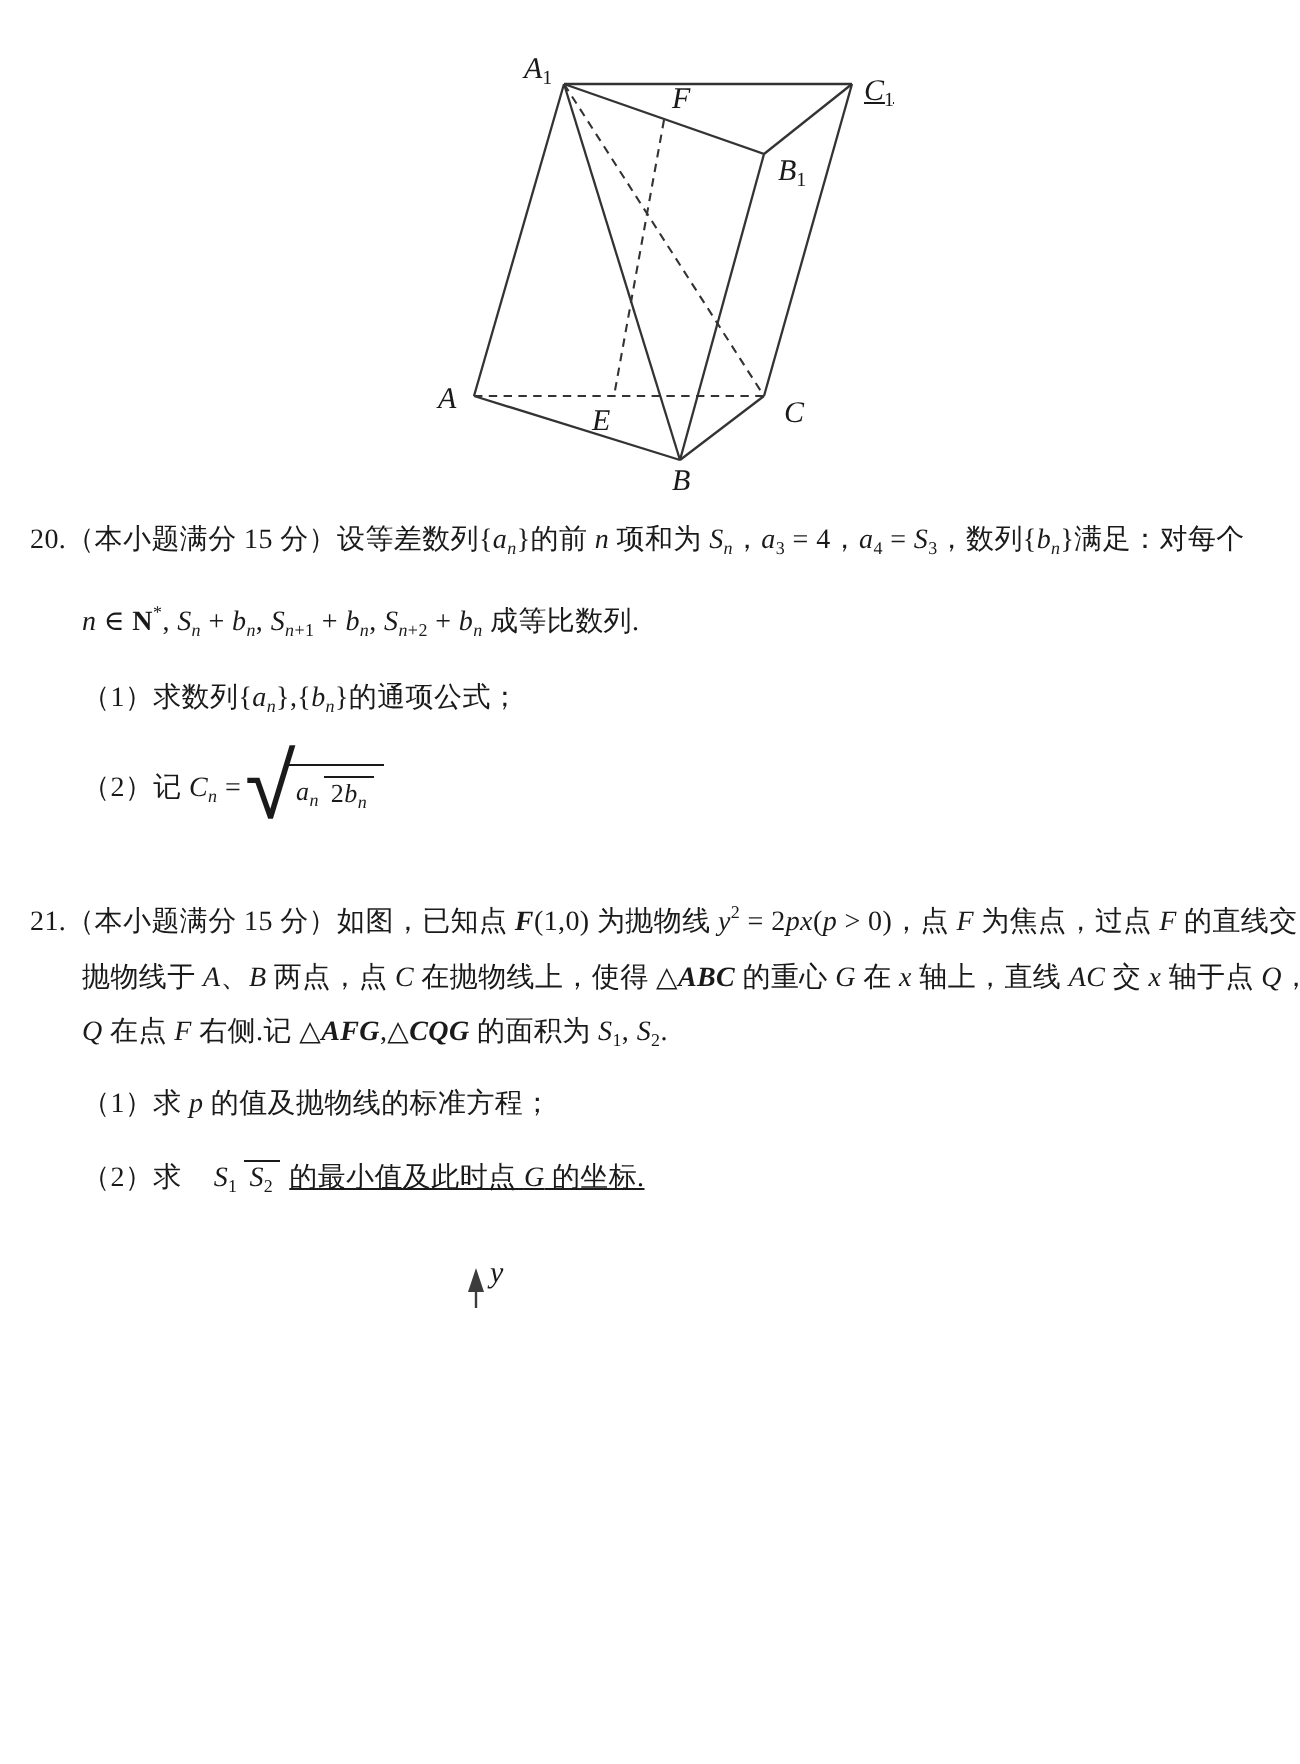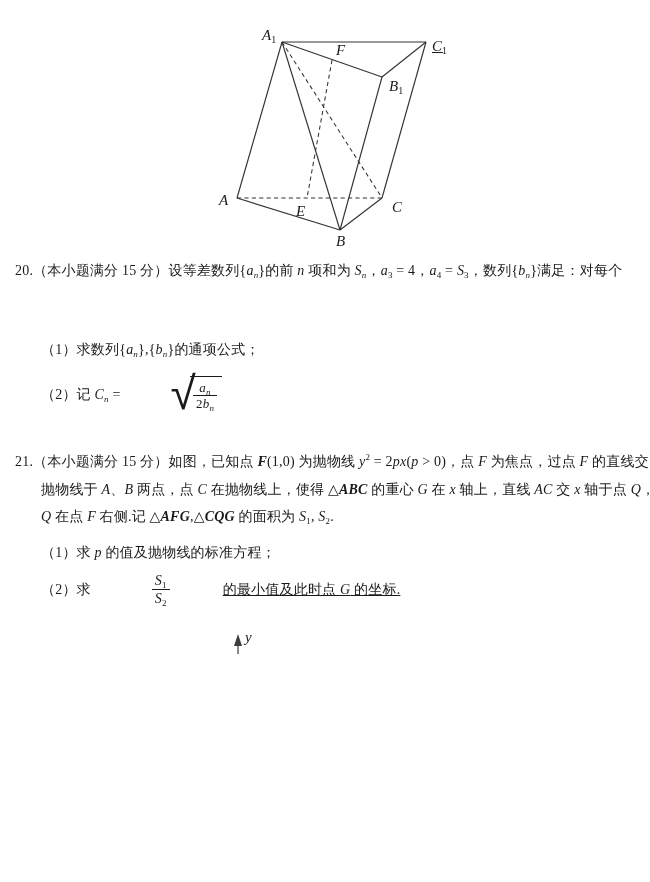--- a/index.html
+++ b/index.html
@@ -1,25 +1,25 @@
 <!DOCTYPE html>
 <html><head>
 <meta charset="utf-8">
 <style>
   html,body{margin:0;padding:0;background:#ffffff;}
   .page{position:relative;width:650px;height:654px;background:#ffffff;overflow:hidden;
         font-family:"Liberation Serif","DejaVu Serif","DejaVu Sans",serif;color:#1a1a1a;}
   .tline{position:absolute;font-size:14px;line-height:19px;white-space:nowrap;letter-spacing:0.2px;}
-  .mline{display:flex;align-items:center;gap:48px;}
+  .mline{display:flex;align-items:center;}
   sub{font-size:9px;vertical-align:-3px;line-height:0;}
   sup{font-size:9px;vertical-align:6px;line-height:0;}
   i{font-family:"Liberation Serif",serif;}
   b{font-weight:bold;}
   ov{text-decoration:overline;}
-  .frac{display:inline-flex;flex-direction:column;align-items:center;font-size:13px;line-height:15px;vertical-align:middle;}
+  .frac{display:inline-flex;flex-direction:row;align-items:center;font-size:13px;line-height:15px;vertical-align:middle;}
   .frac .den{border-top:1.2px solid #1a1a1a;padding:0 3px;}
   .frac .num{padding:0 3px;}
   .sqrt{display:inline-flex;align-items:center;height:48px;margin:0 2px;}
   .sqrt-sign{font-family:"DejaVu Sans",sans-serif;font-size:46px;font-weight:200;line-height:46px;transform:translateY(-1px);}
   .sqrt-body{border-top:1.3px solid #1a1a1a;padding:3px 5px 1px 3px;margin-left:-6px;}
   .fig-label{position:absolute;font-style:italic;font-size:15px;line-height:16px;white-space:nowrap;}
   .fig-label sub{font-size:10px;font-style:normal;vertical-align:-3px;}
   svg{position:absolute;overflow:visible;}
   .s{stroke:#333333;stroke-width:1.15;fill:none;}
   .d{stroke:#333333;stroke-width:1.05;fill:none;stroke-dasharray:4.2,3.2;}
@@ -53,20 +53,21 @@
   <span class="fig-label" style="left:262px;top:27px;"><i>A</i><sub>1</sub></span>
   <span class="fig-label" style="left:336px;top:42px;"><i>F</i></span>
   <span class="fig-label" style="left:432px;top:38px;text-decoration:underline;"><i>C</i><sub>1</sub></span>
   <span class="fig-label" style="left:389px;top:78px;"><i>B</i><sub>1</sub></span>
   <span class="fig-label" style="left:219px;top:192px;"><i>A</i></span>
   <span class="fig-label" style="left:296px;top:203px;"><i>E</i></span>
   <span class="fig-label" style="left:392px;top:199px;"><i>C</i></span>
   <span class="fig-label" style="left:336px;top:233px;"><i>B</i></span>
 
   <div class="tline" style="left:15px;top:261px;">20.（本小题满分 15 分）设等差数列{<i>a</i><sub><i>n</i></sub>}的前 <i>n</i> 项和为 <i>S</i><sub><i>n</i></sub>，<i>a</i><sub>3</sub> = 4，<i>a</i><sub>4</sub> = <i>S</i><sub>3</sub>，数列{<i>b</i><sub><i>n</i></sub>}满足：对每个</div>
+  <div class="tline" style="left:41px;top:302px;"><i>n</i> ∈ <b>N</b><sup>*</sup>, <i>S</i><sub><i>n</i></sub> + <i>b</i><sub><i>n</i></sub>, <i>S</i><sub><i>n</i>+1</sub> + <i>b</i><sub><i>n</i></sub>, <i>S</i><sub><i>n</i>+2</sub> + <i>b</i><sub><i>n</i></sub> 成等比数列.</div>
   <div class="tline" style="left:41px;top:340px;">（1）求数列{<i>a</i><sub><i>n</i></sub>},{<i>b</i><sub><i>n</i></sub>}的通项公式；</div>
 
   <div class="tline mline" style="left:41px;top:370px;height:48px;">
     <span>（2）记 <i>C</i><sub><i>n</i></sub> =</span>
     <span class="sqrt">
       <span class="sqrt-sign">√</span>
       <span class="sqrt-body">
         <span class="frac">
           <span class="num"><i>a</i><sub><i>n</i></sub></span>
           <span class="den">2<i>b</i><sub><i>n</i></sub></span>

